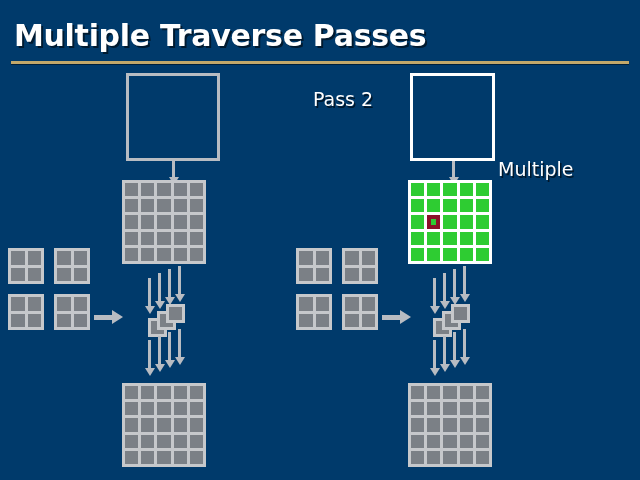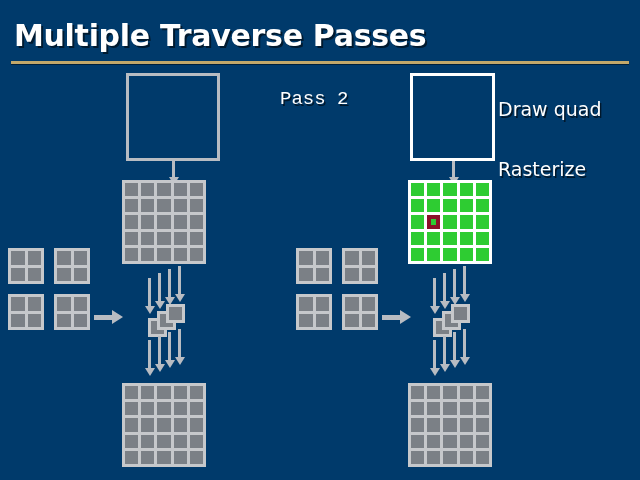--- a/index.html
+++ b/index.html
@@ -40,21 +40,21 @@
 
   
   .label {
     position: absolute;
     color: #ffffff;
     font-size: 19px;
     line-height: 23px;
     text-shadow: 1.5px 1.5px 0 rgba(0,0,0,0.6);
     white-space: pre;
   }
-  .label.right-align { text-align: left; font-family: Liberation Mono, monospace; }
+  .label.right-align { text-align: center; }
 
   
   .geom-box {
     position: absolute;
     box-sizing: border-box;
     background: transparent;
   }
   .geom-box.gray   { border: 3px solid #b8bcc2; }
   .geom-box.white  { border: 3px solid #ffffff; }
 
@@ -273,28 +273,27 @@
       <div class="cell"></div>
       <div class="cell"></div>
       <div class="cell"></div>
       <div class="cell"></div>
     </div>
 
   <div class="label right-align" style="left:280px; top:88px; width:126px;"><span>Pass 2</span><br></div>
 
   <div class="geom-box white" style="left:410px; top:73px; width:85px; height:88px;"></div>
 
-  <div class="label" style="left:498px; top:98px;">Draw quad</div>
 
   <div class="arrow-down" style="left:452px; top:161px;">
     <div class="shaft" style="height:16px;"></div>
     <div class="head" style="top:16px;"></div>
   </div>
 
-  <div class="label" style="left:498px; top:158px;">Rasterize</div>
+  <div class="label" style="left:498px; top:158px;">Multiple</div>
 
   <div class="grid green" id="right-top-grid" style="left:408px; top:180px; width:84px; height:84px;">
       <div class="cell"></div>
       <div class="cell"></div>
       <div class="cell"></div>
       <div class="cell"></div>
       <div class="cell"></div>
       <div class="cell"></div>
       <div class="cell"></div>
       <div class="cell"></div>

